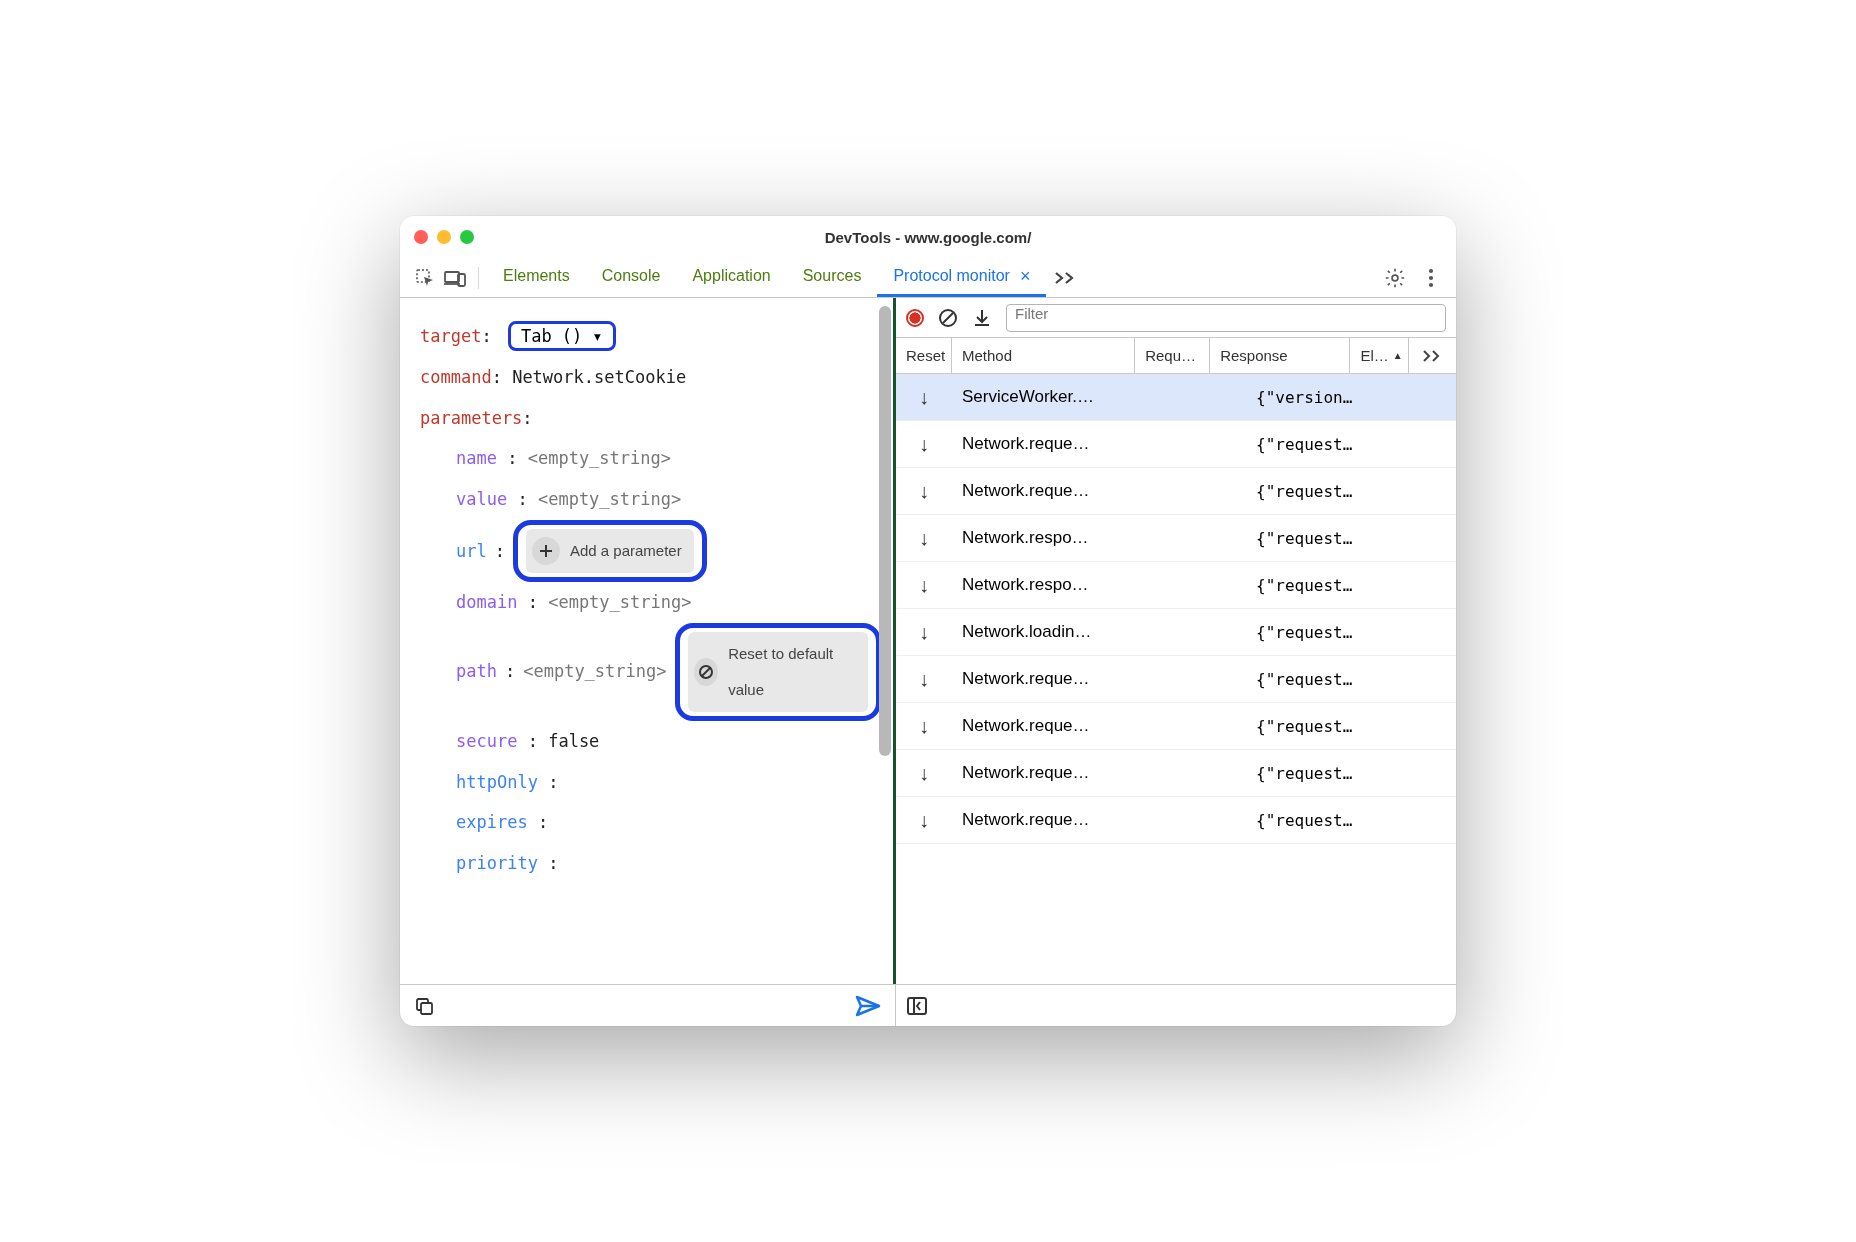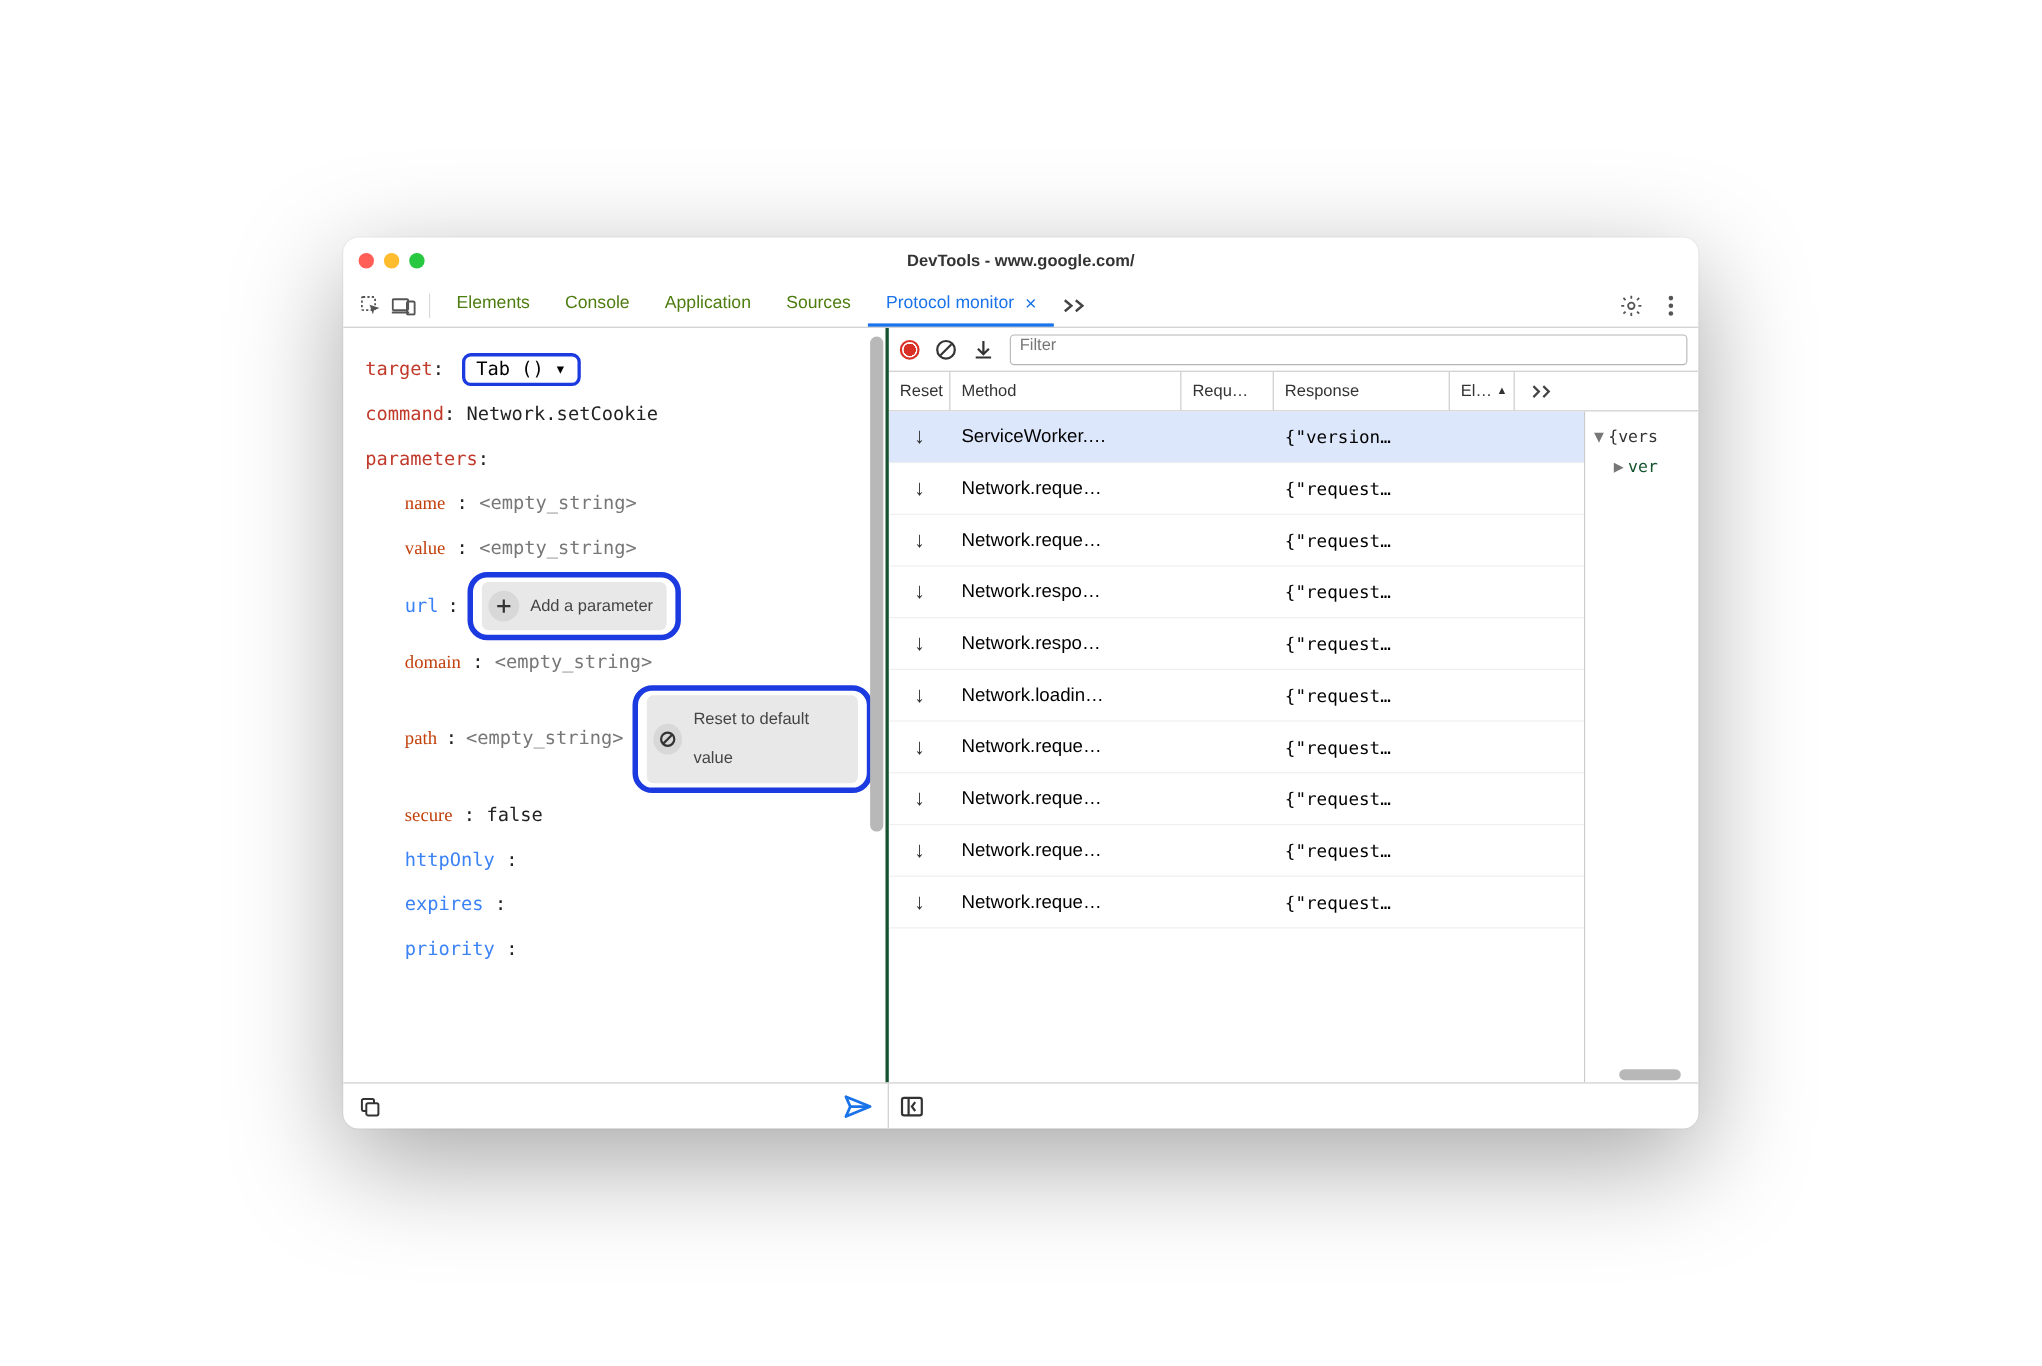--- a/index.html
+++ b/index.html
@@ -4,21 +4,21 @@
 <style>
 * { box-sizing: border-box; margin: 0; padding: 0; }
 body {
   font-family: -apple-system, "Helvetica Neue", Arial, sans-serif;
   font-size: 15px;
   background: transparent;
   display: flex; align-items: center; justify-content: center;
   width: 1856px; height: 1242px;
 }
 .window {
-  width: 1232px; height: 810px;
+  width: 1056px; height: 810px;
   background: #fff;
   border-radius: 14px;
   box-shadow: 0 30px 100px rgba(0,0,0,0.35), 0 0 0 1px rgba(0,0,0,0.04);
   display: flex; flex-direction: column;
   overflow: hidden;
   position: relative;
 }
 .titlebar {
   height: 42px;
   display: flex; align-items: center;
@@ -70,21 +70,21 @@
 }
 .left-body {
   flex: 1; overflow: hidden;
   font-family: ui-monospace, "SF Mono", Menlo, Consolas, monospace;
   font-size: 17px;
   padding: 18px 12px 12px 20px;
   line-height: 2.4;
   position: relative;
 }
 .kw { color: #c0392b; }
-.key { color: #c2410c; font-family: Liberation Serif, serif; }
+.key { color: #8b5cf6; }
 .str { color: #3b82f6; }
 .plain { color: #222; }
 .empty { color: #777; }
 .target-select {
   display: inline-flex; align-items: center;
   border: 3.5px solid #1b3ae0; border-radius: 8px;
   padding: 0 10px; height: 30px; font-family: inherit;
   background: #fff; margin-left: 6px;
 }
 .target-select .chev { margin-left: 10px; }

